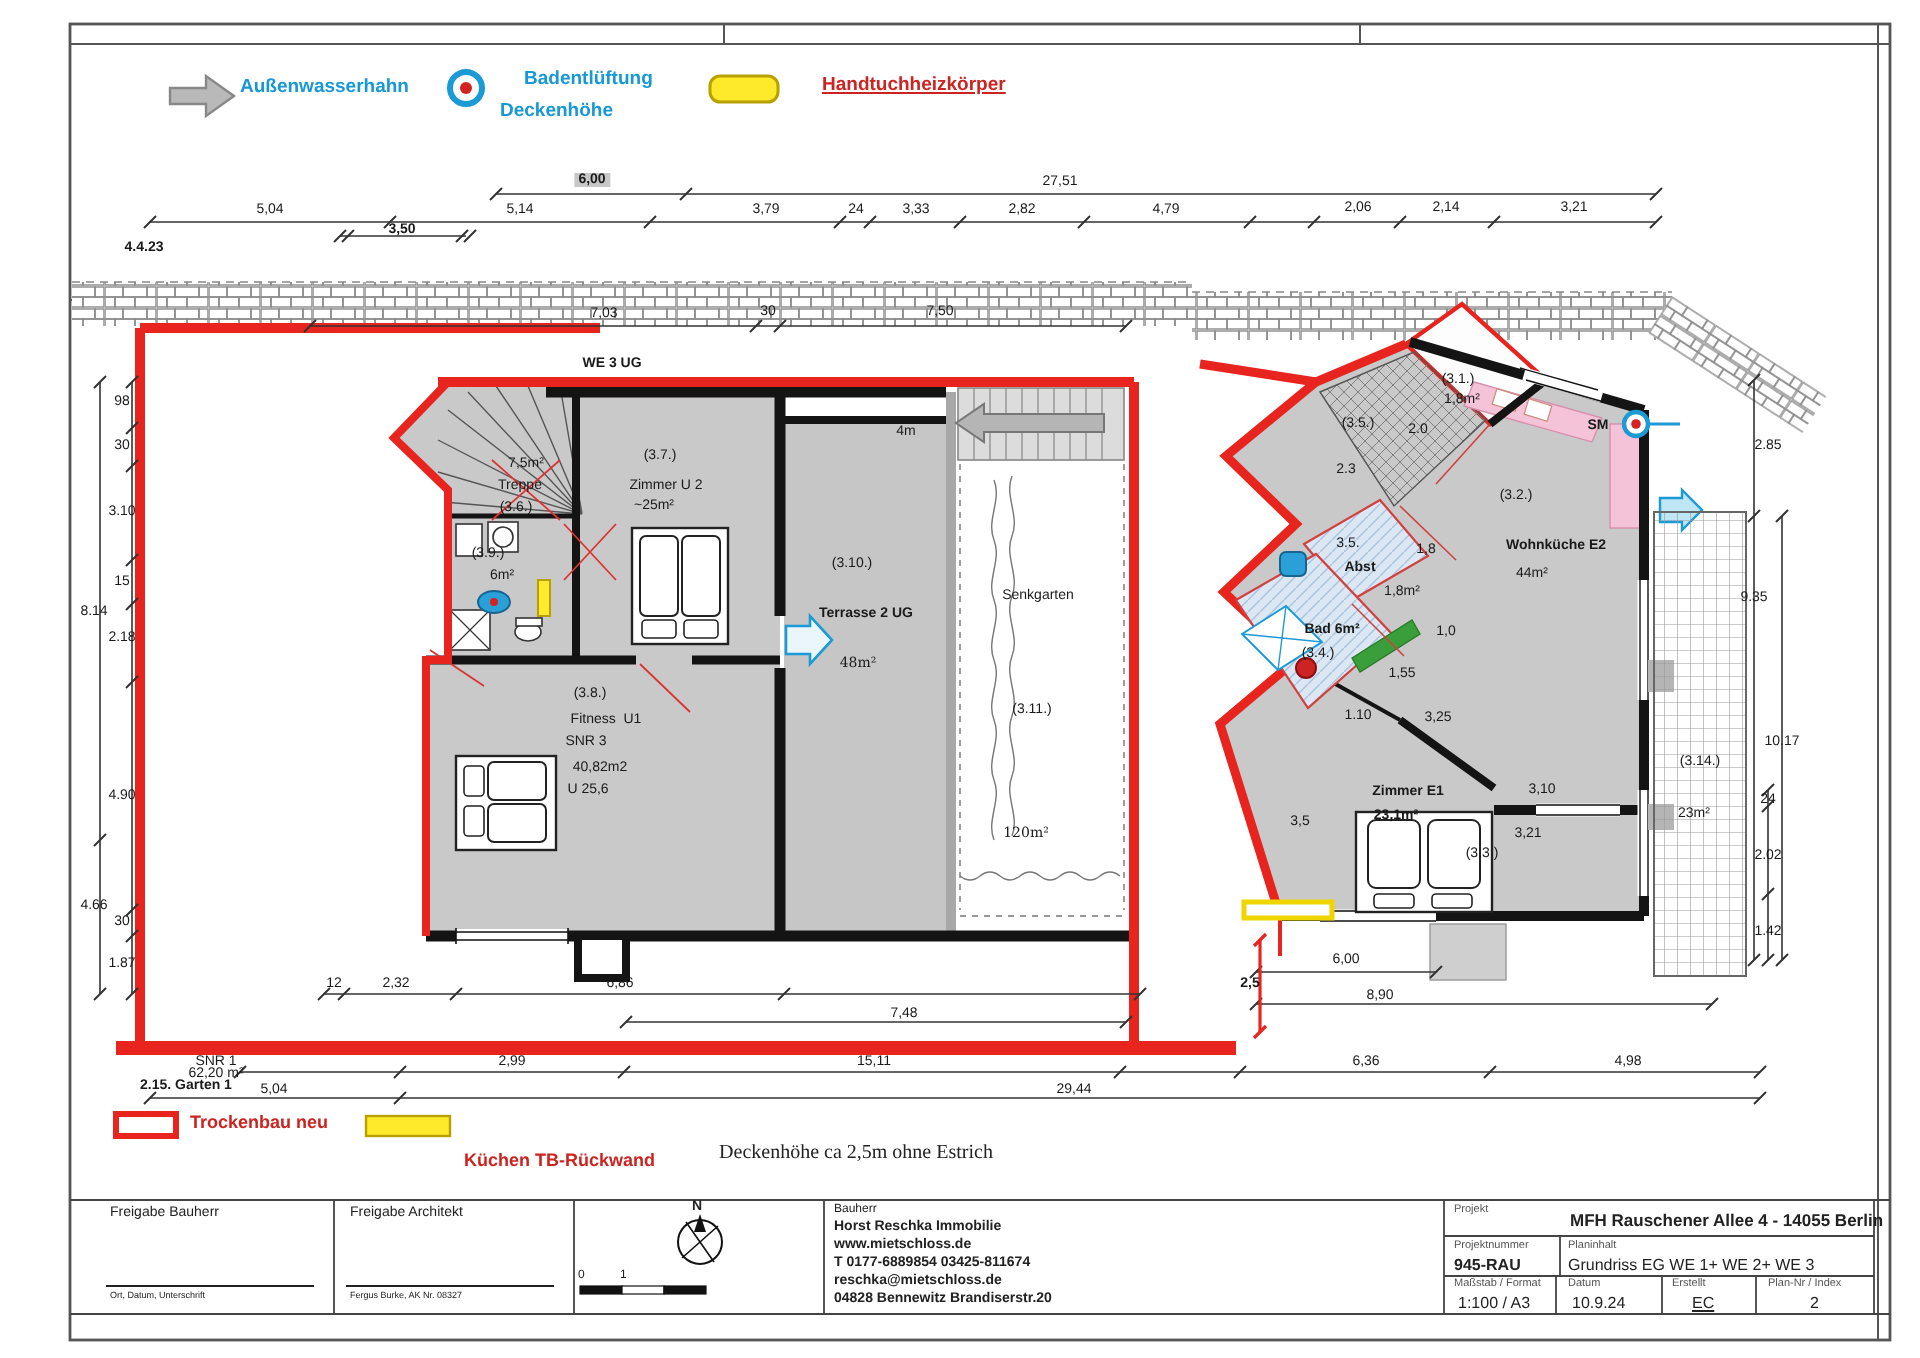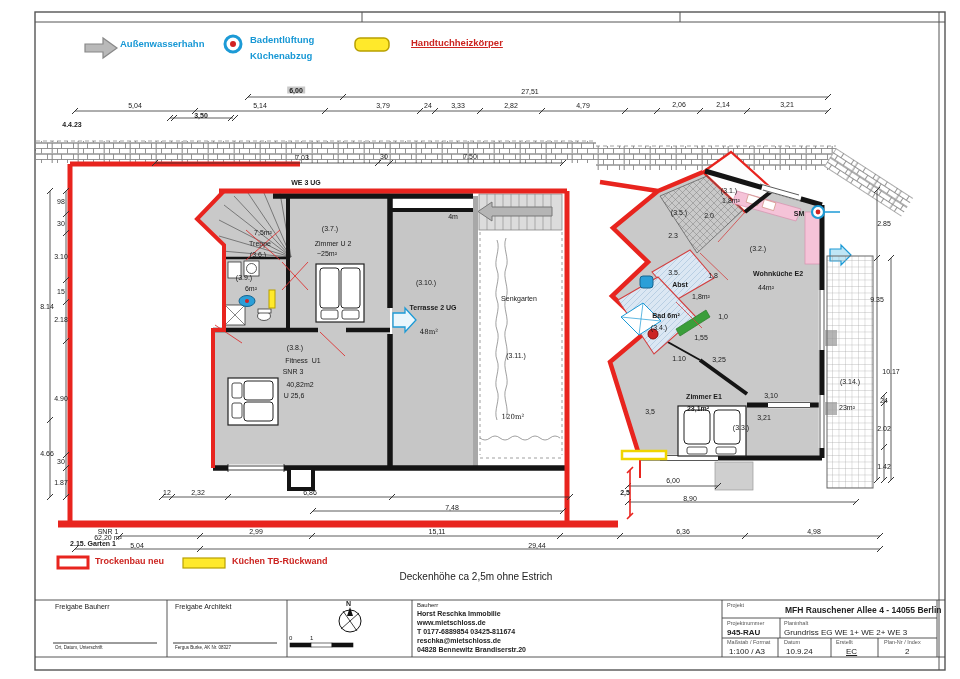--- a/index.html
+++ b/index.html
@@ -352,28 +352,28 @@
     <span class="lbl b t9" style="left: 698px; top: 408px;">23,1m²</span>
     <span class="lbl red t8" style="left: 741px; top: 427px;">(3.3.)</span>
     <span class="lbl red t8" style="left: 850px; top: 381px;">(3.14.)</span>
     <span class="lbl t7" style="left: 847px; top: 407px;">23m²</span>
     <span class="lbl dim" style="left: 673px; top: 480px;">6,00</span>
     <span class="lbl dim" style="left: 690px; top: 498px;">8,90</span>
     <span class="lbl red b t9" style="left: 625px; top: 492px;">2,5</span>
   </div>
 
 <span class="leg blue" style="left:120px;top:38px;">Außenwasserhahn</span>
-<span class="leg blue" style="left:250px;top:34px;">Badentlüftung</span>
-<span class="leg blue" style="left:250px;top:50px;">Küchenabzug</span>
+<span class="leg blue" style="left:262px;top:34px;">Badentlüftung</span>
+<span class="leg blue" style="left:250px;top:50px;">Deckenhöhe</span>
 <span class="leg red" style="left:411px;top:37px;text-decoration:underline;">Handtuchheizkörper</span>
 
 <span class="leg red" style="left:95px;top:556px;font-size:9px;">Trockenbau neu</span>
-<span class="leg red" style="left:232px;top:556px;font-size:9px;">Küchen TB-Rückwand</span>
-
-<div class="tl ctr" style="left:476px;top:572px;font-size:10px;">Deckenhöhe ca 2,5m ohne Estrich</div>
+<span class="leg red" style="left:232px;top:575px;font-size:9px;">Küchen TB-Rückwand</span>
+
+<div class="tl ctr" style="left:428px;top:572px;font-size:10px;font-family:Liberation Serif, serif;">Deckenhöhe ca 2,5m ohne Estrich</div>
 
 <div class="tl" style="left:55px;top:603px;font-size:7px;">Freigabe Bauherr</div>
 <div class="tl" style="left:55px;top:646px;font-size:4.5px;">Ort, Datum, Unterschrift</div>
 <div class="tl" style="left:175px;top:603px;font-size:7px;">Freigabe Architekt</div>
 <div class="tl" style="left:175px;top:646px;font-size:4.5px;">Fergus Burke, AK Nr. 08327</div>
 <div class="tl b" style="left:346px;top:600px;font-size:7px;font-weight:bold;">N</div>
 <div class="tl" style="left:289px;top:635px;font-size:6px;">0</div>
 <div class="tl" style="left:310px;top:635px;font-size:6px;">1</div>
 <div class="tl" style="left:417px;top:602px;font-size:6px;">Bauherr</div>
 <div class="tl" style="left:417px;top:610px;font-size:7px;font-weight:bold;">Horst Reschka  Immobilie</div>

